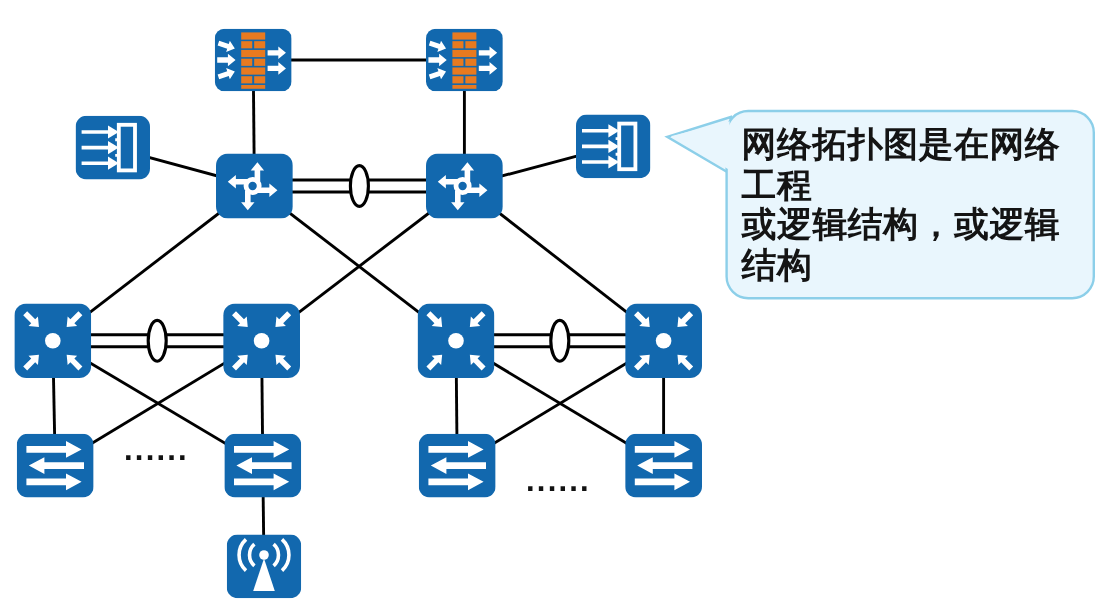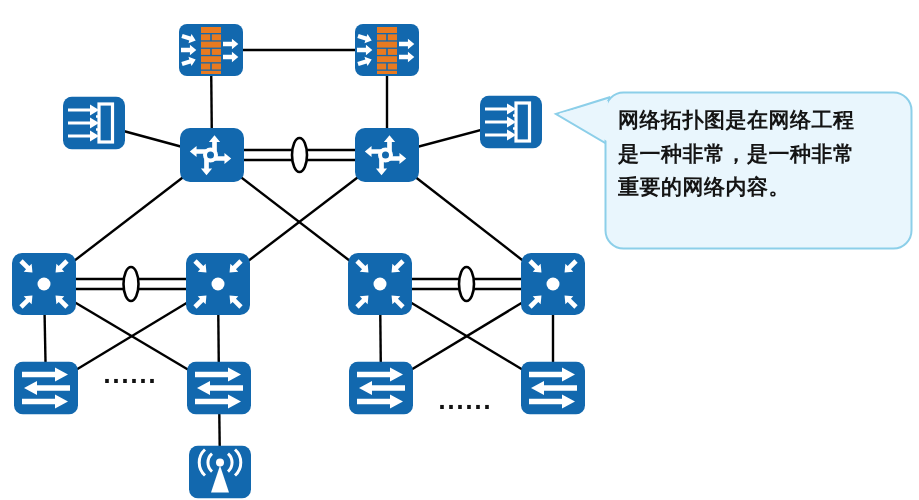--- a/index.html
+++ b/index.html
@@ -6,21 +6,21 @@
   #stage{position:relative;width:919px;height:500px;background:#ffffff;overflow:hidden;
          font-family:"DejaVu Sans","Liberation Sans",sans-serif;}
   #topology-svg{position:absolute;left:0;top:0;}
   line.edge{stroke:var(--line-color,#000);stroke-width:2.4;}
   .agg-ellipse{fill:#ffffff;stroke:var(--line-color,#000);stroke-width:2.6;}
   .node-base{fill:var(--node-blue,#1268ae);}
   .brick{fill:var(--brick-orange,#e87a20);}
   .aw{fill:#ffffff;}
   .wline{stroke:#ffffff;fill:none;}
   .callout-text{position:absolute;left:618px;top:104px;width:292px;
-    font-size:21px;line-height:33.5px;font-weight:700;color:#141414;letter-spacing:0.5px;}
+    font-size:29px;line-height:33.5px;font-weight:700;color:#141414;letter-spacing:0.5px;}
   .dots{position:absolute;font-size:21px;line-height:21px;font-weight:900;
     color:var(--dots-color,#111);letter-spacing:1px;}
   #dots-left{left:103px;top:366px;}
   #dots-right{left:438px;top:392px;}
 </style>
 </head>
 <body>
 
 <div id="stage">
 
@@ -149,19 +149,18 @@
         <use x="14" y="361.5" width="64" height="53" href="#icon-access-switch" xlink:href="#icon-access-switch"></use>
         <use x="187" y="361.5" width="64" height="53" href="#icon-access-switch" xlink:href="#icon-access-switch"></use>
         <use x="349" y="361.5" width="64" height="53" href="#icon-access-switch" xlink:href="#icon-access-switch"></use>
         <use x="521" y="361.5" width="64" height="53" href="#icon-access-switch" xlink:href="#icon-access-switch"></use>
         <use x="189" y="445.5" width="62" height="53" href="#icon-wireless-ap" xlink:href="#icon-wireless-ap"></use>
       </g>
   </svg>
 
   <div class="callout-text">
     <div>网络拓扑图是在网络工程</div>
-    <div>是一种非常，是一种非常</div>
-    <div>重要的网络内容。</div>
+    <div>或逻辑结构，或逻辑结构</div>
   </div>
 
   <div id="dots-left" class="dots">......</div>
   <div id="dots-right" class="dots">......</div>
 </div>
 
 </body></html>

